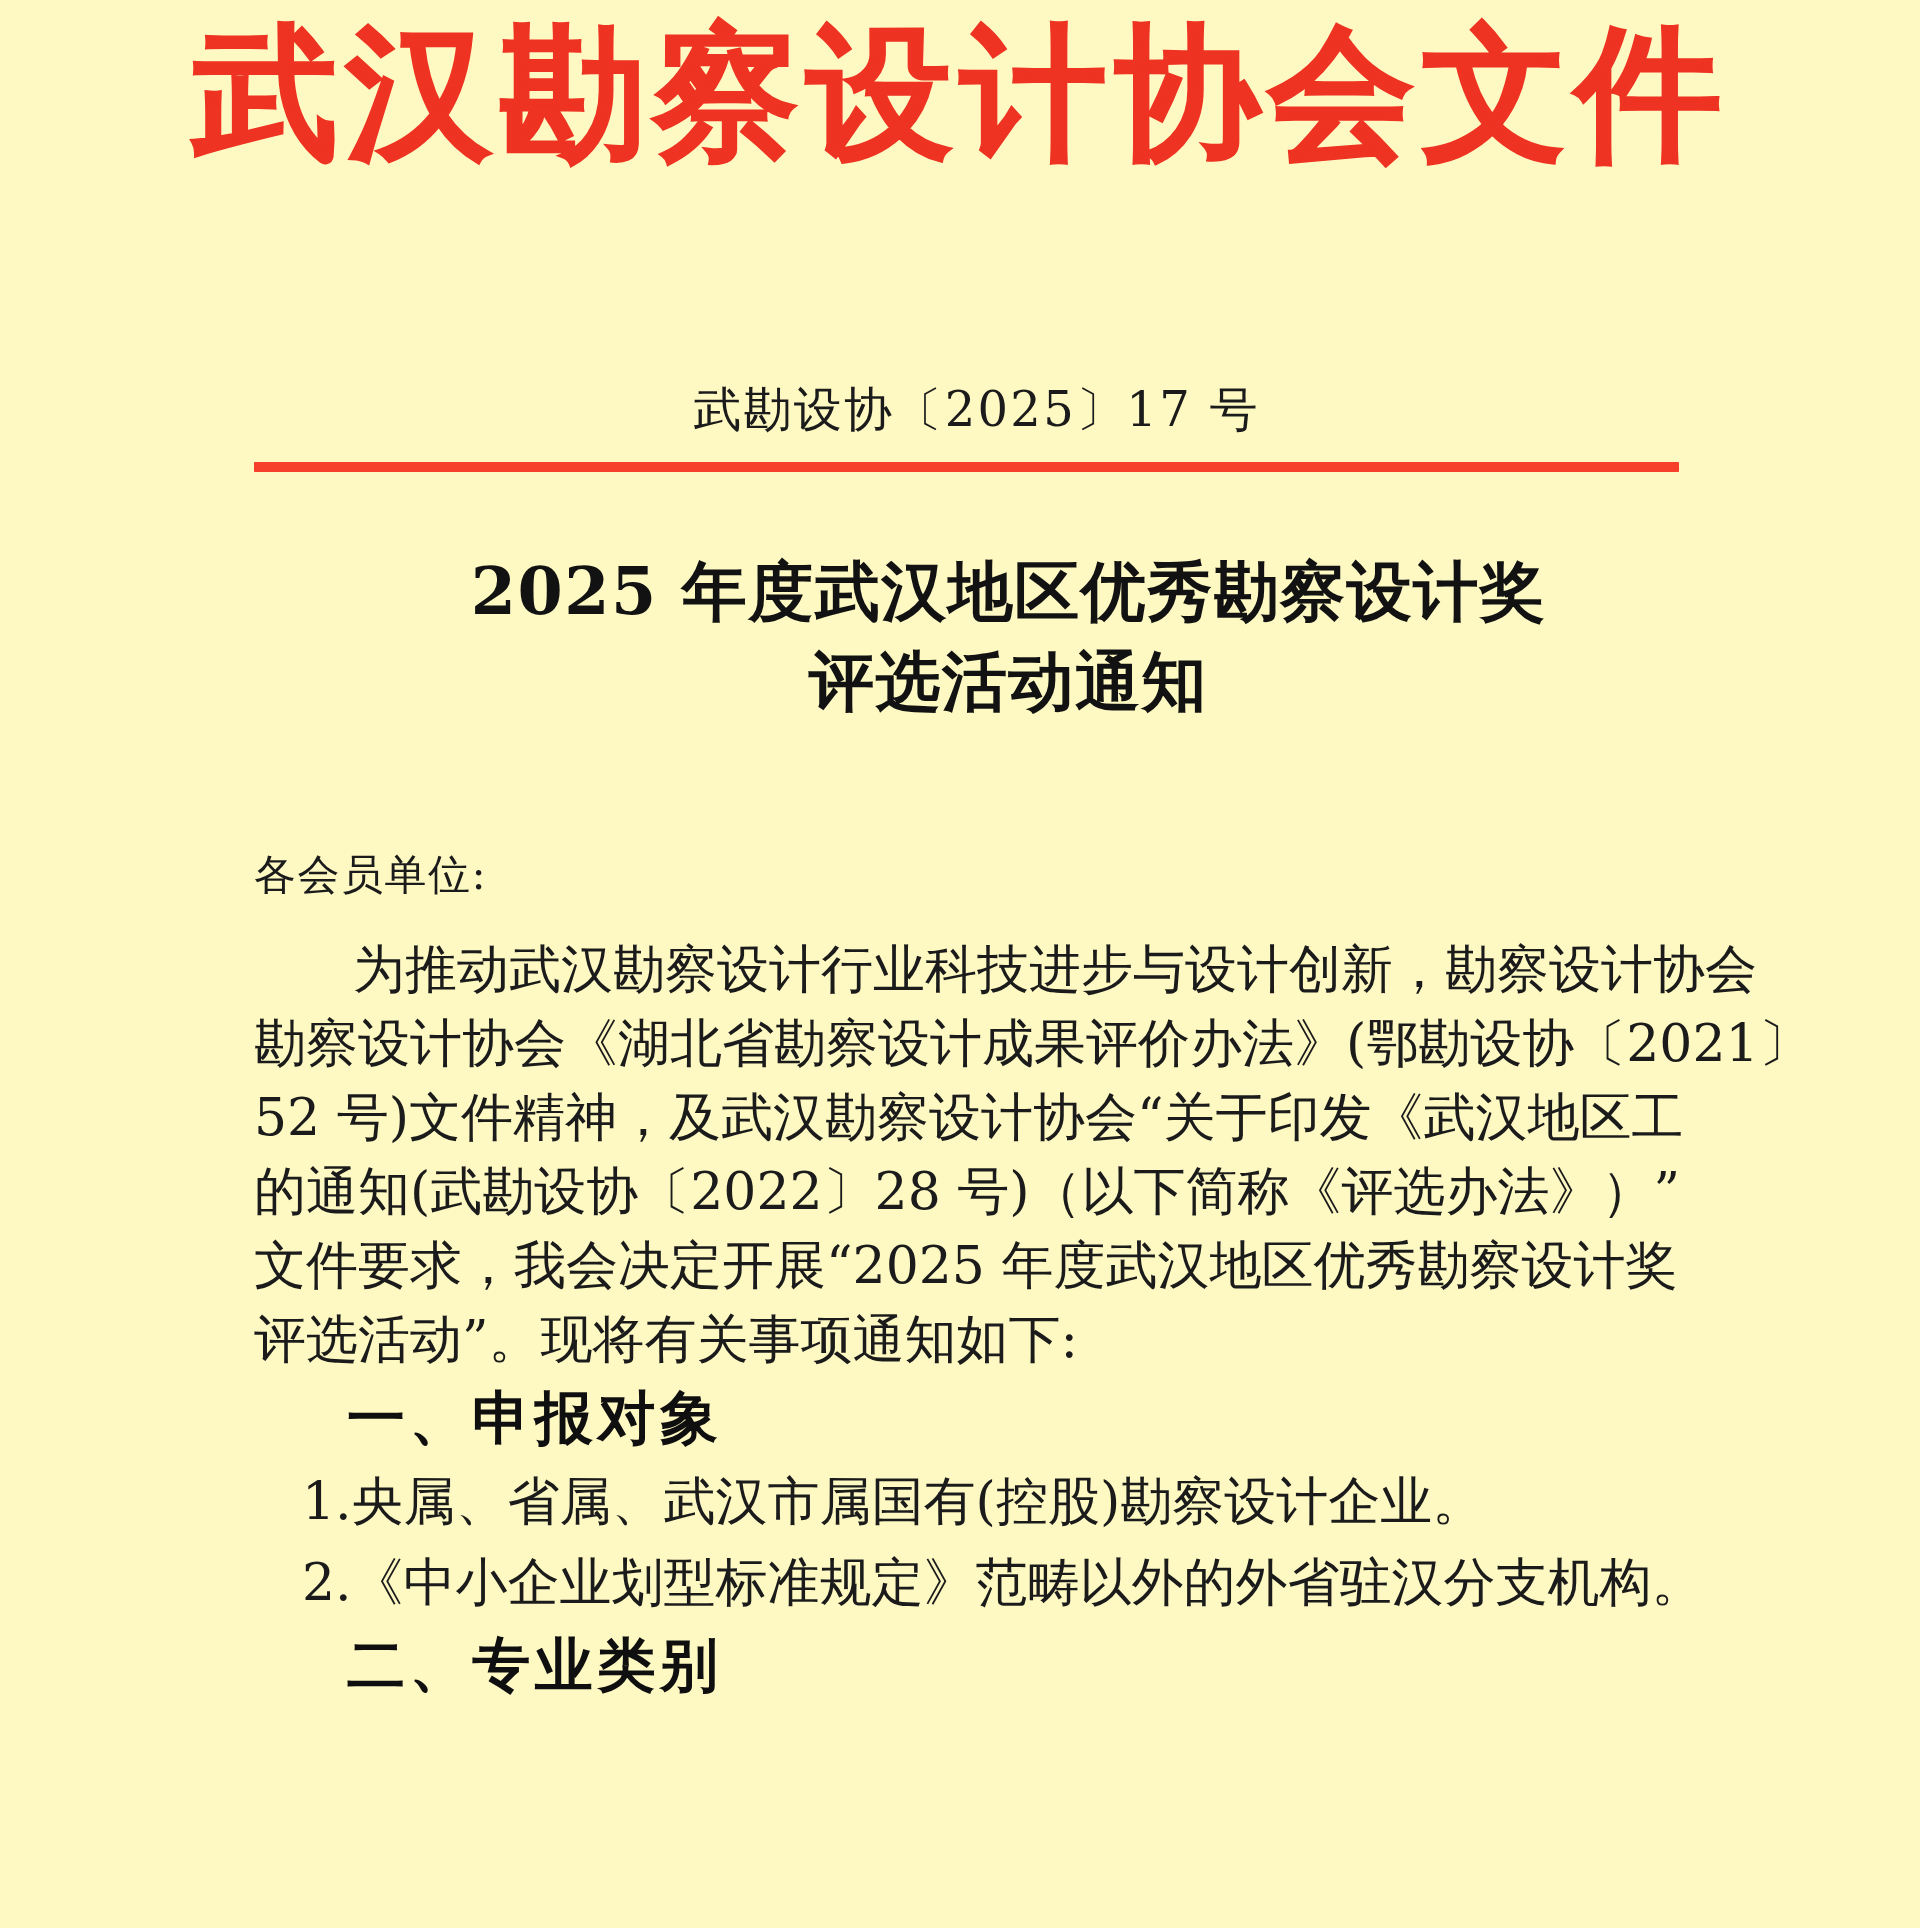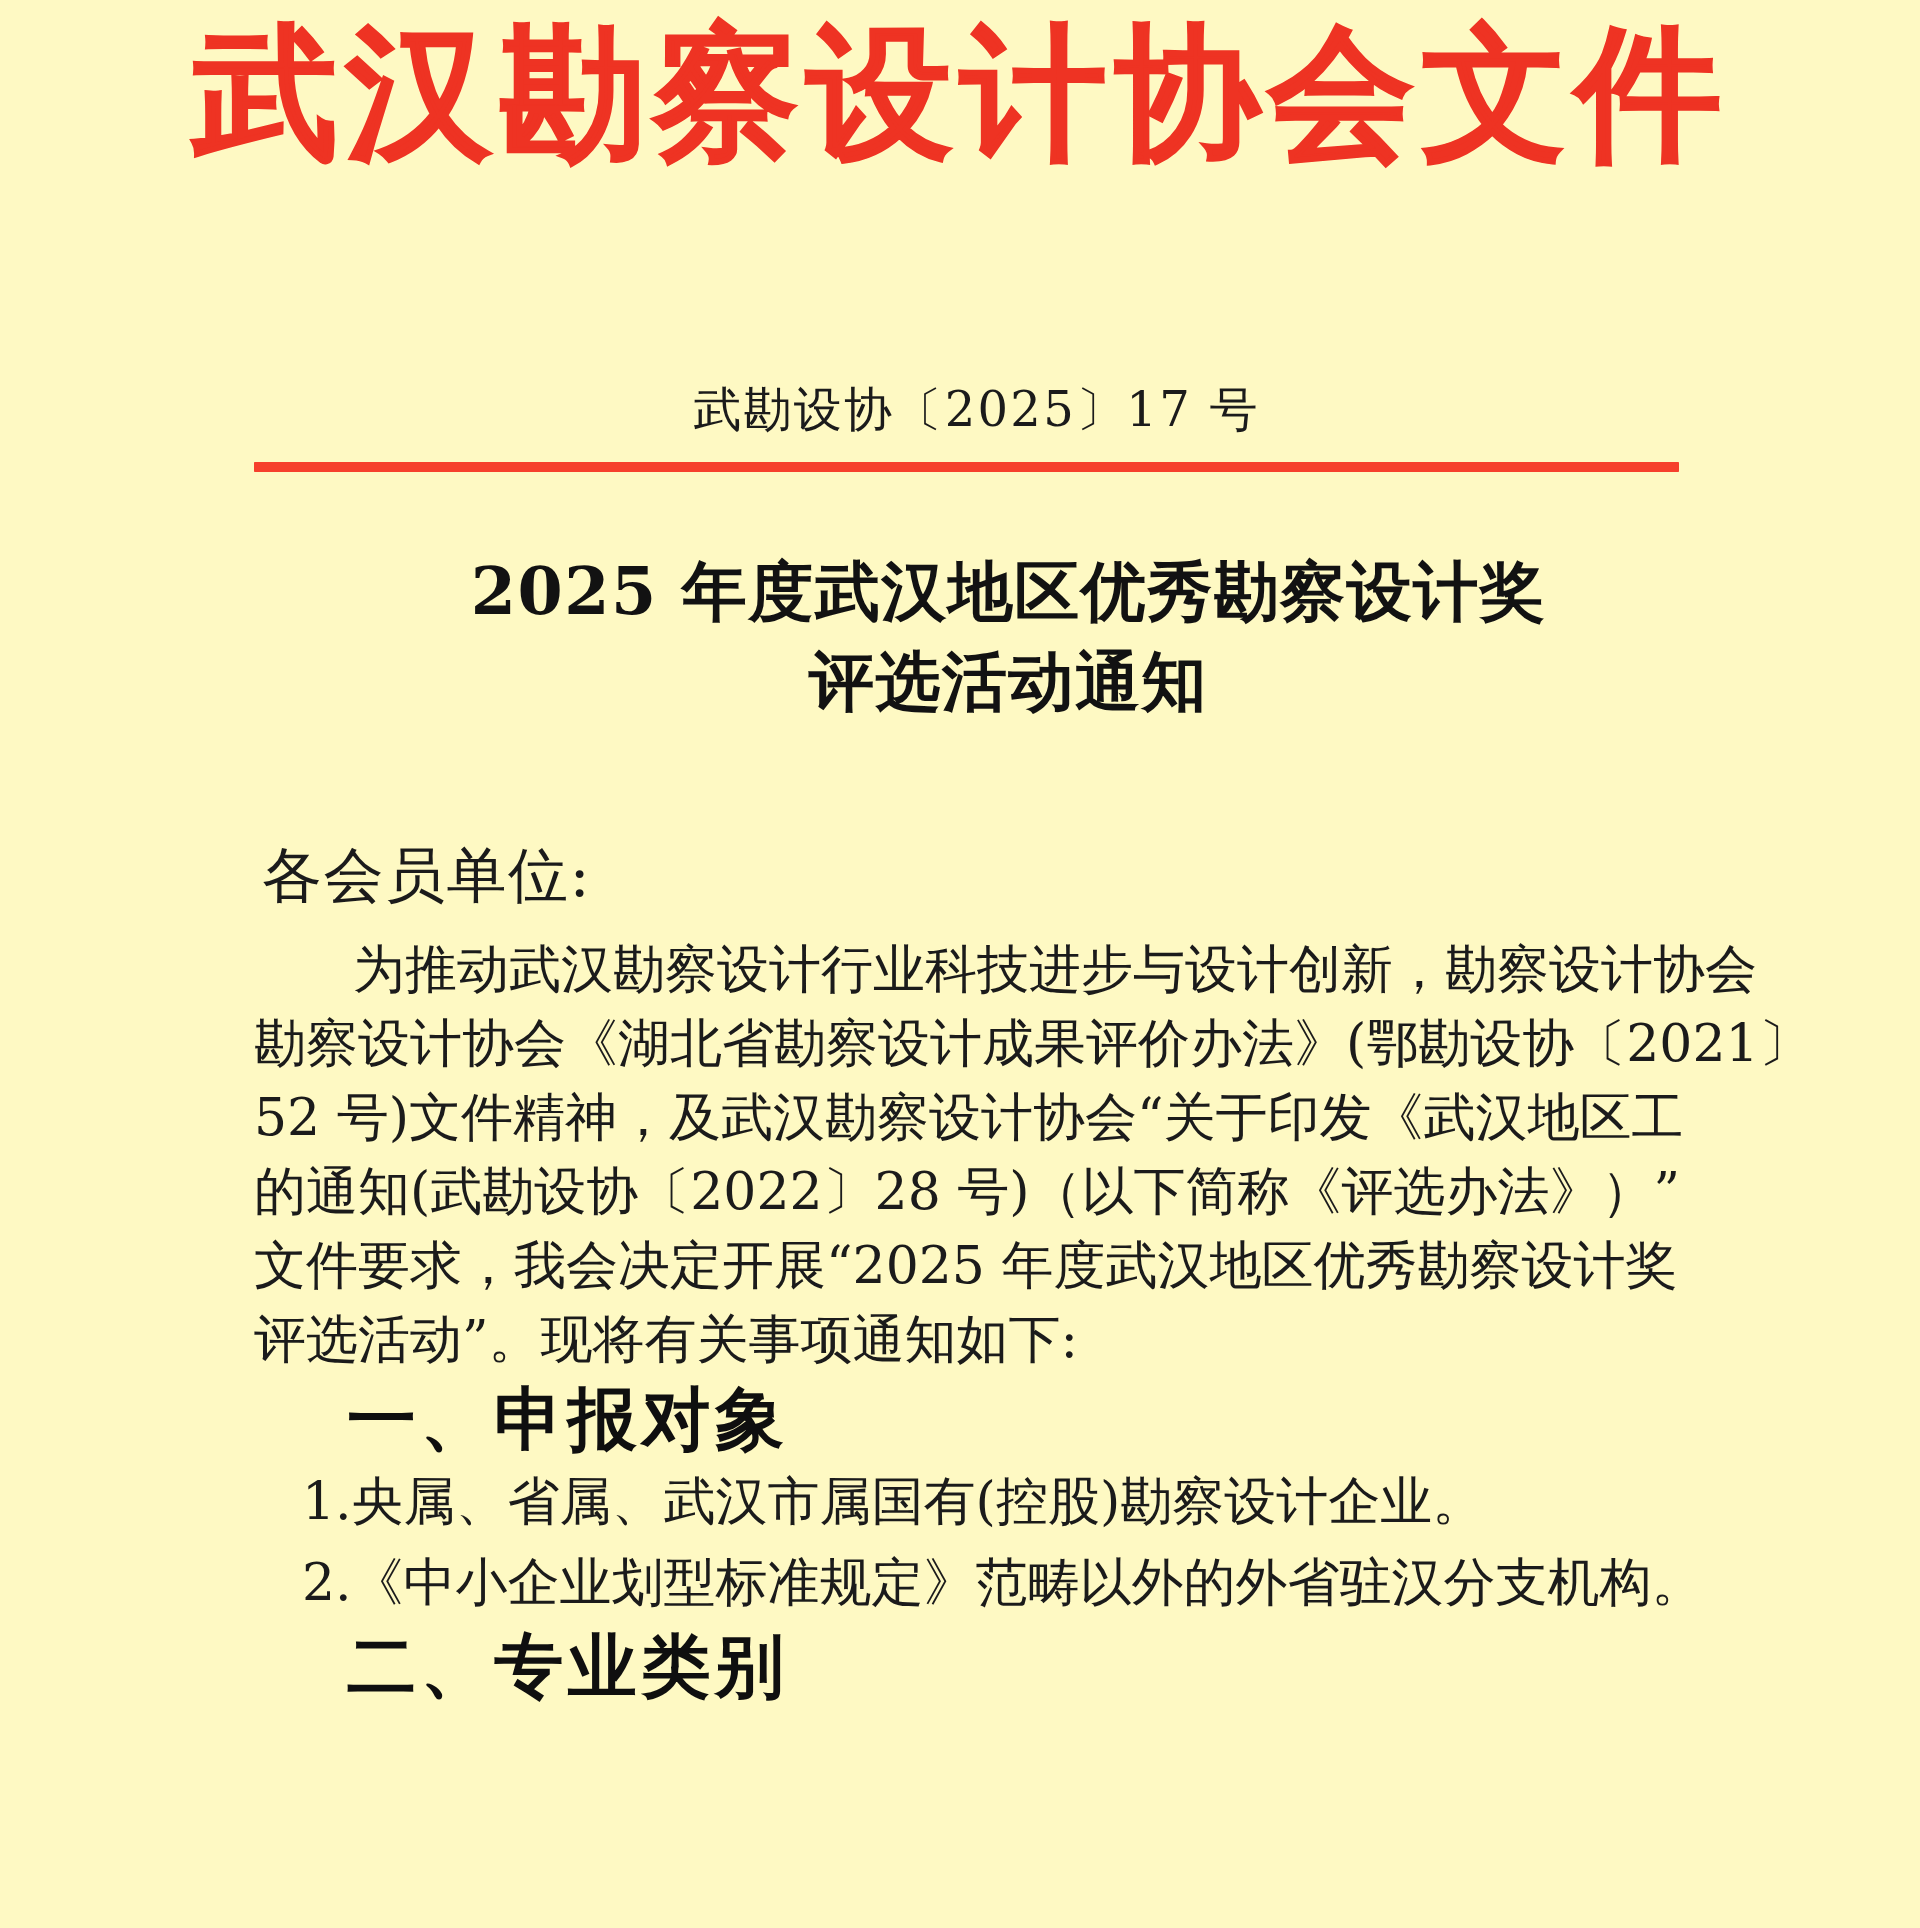--- a/index.html
+++ b/index.html
@@ -93,45 +93,44 @@
     font-size: 52px;
     line-height: 74px;
     letter-spacing: 0px;
     color: #1b1b1b;
     white-space: nowrap;
   }
 
   .gap-sm { height: 20px; }
 
   .heading {
-    font-size: 69px;
+    font-size: 58px;
     line-height: 85px;
     font-weight: 700;
     letter-spacing: 4.6px;
     padding-left: 93px;
     color: #0f0f0f;
     white-space: nowrap;
   }
 
   .numbered {
     font-size: 52px;
     line-height: 81px;
     padding-left: 48px;
     letter-spacing: 0px;
     color: #1b1b1b;
     white-space: nowrap;
   }
 
   .salutation {
-    font-size: 60px;
+    font-size: 42px;
     line-height: 74px;
     letter-spacing: 1.5px;
     color: #1b1b1b;
     white-space: nowrap;
-    margin-left: 8px;
   }
 
   .para-first { text-indent: 99px; }
 </style>
 </head>
 <body>
 
 <div class="page">
 
   <div class="masthead">武汉勘察设计协会文件</div>

